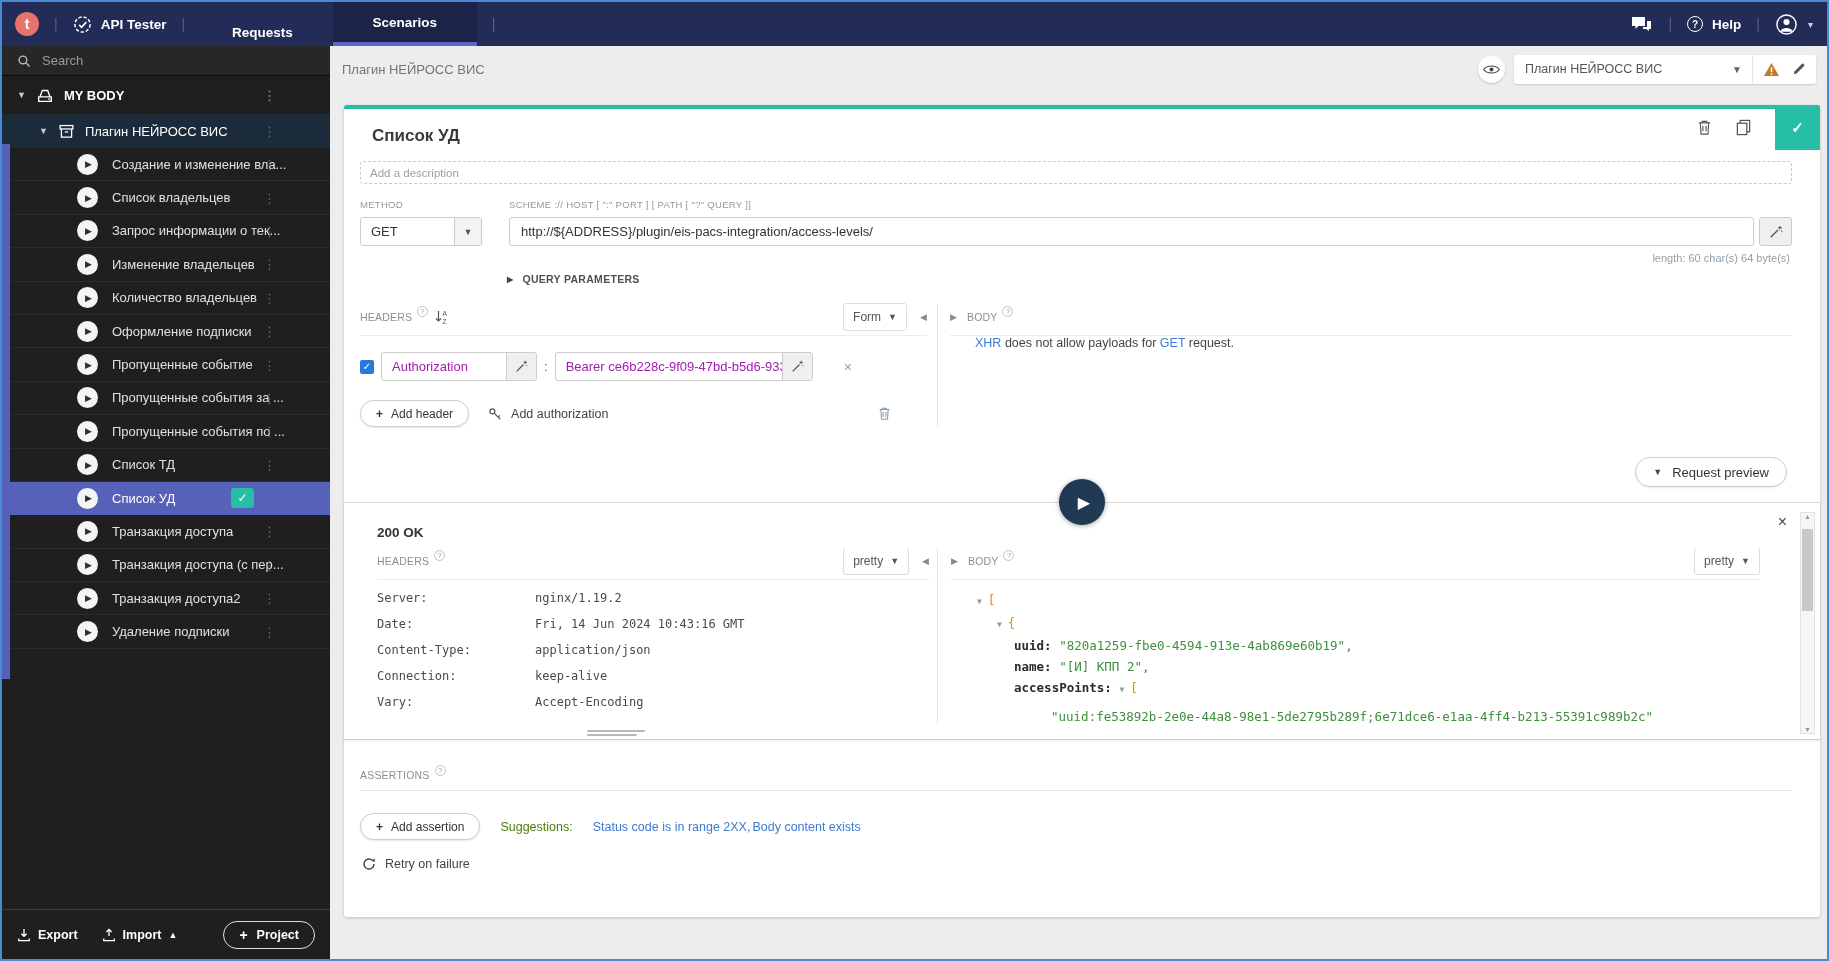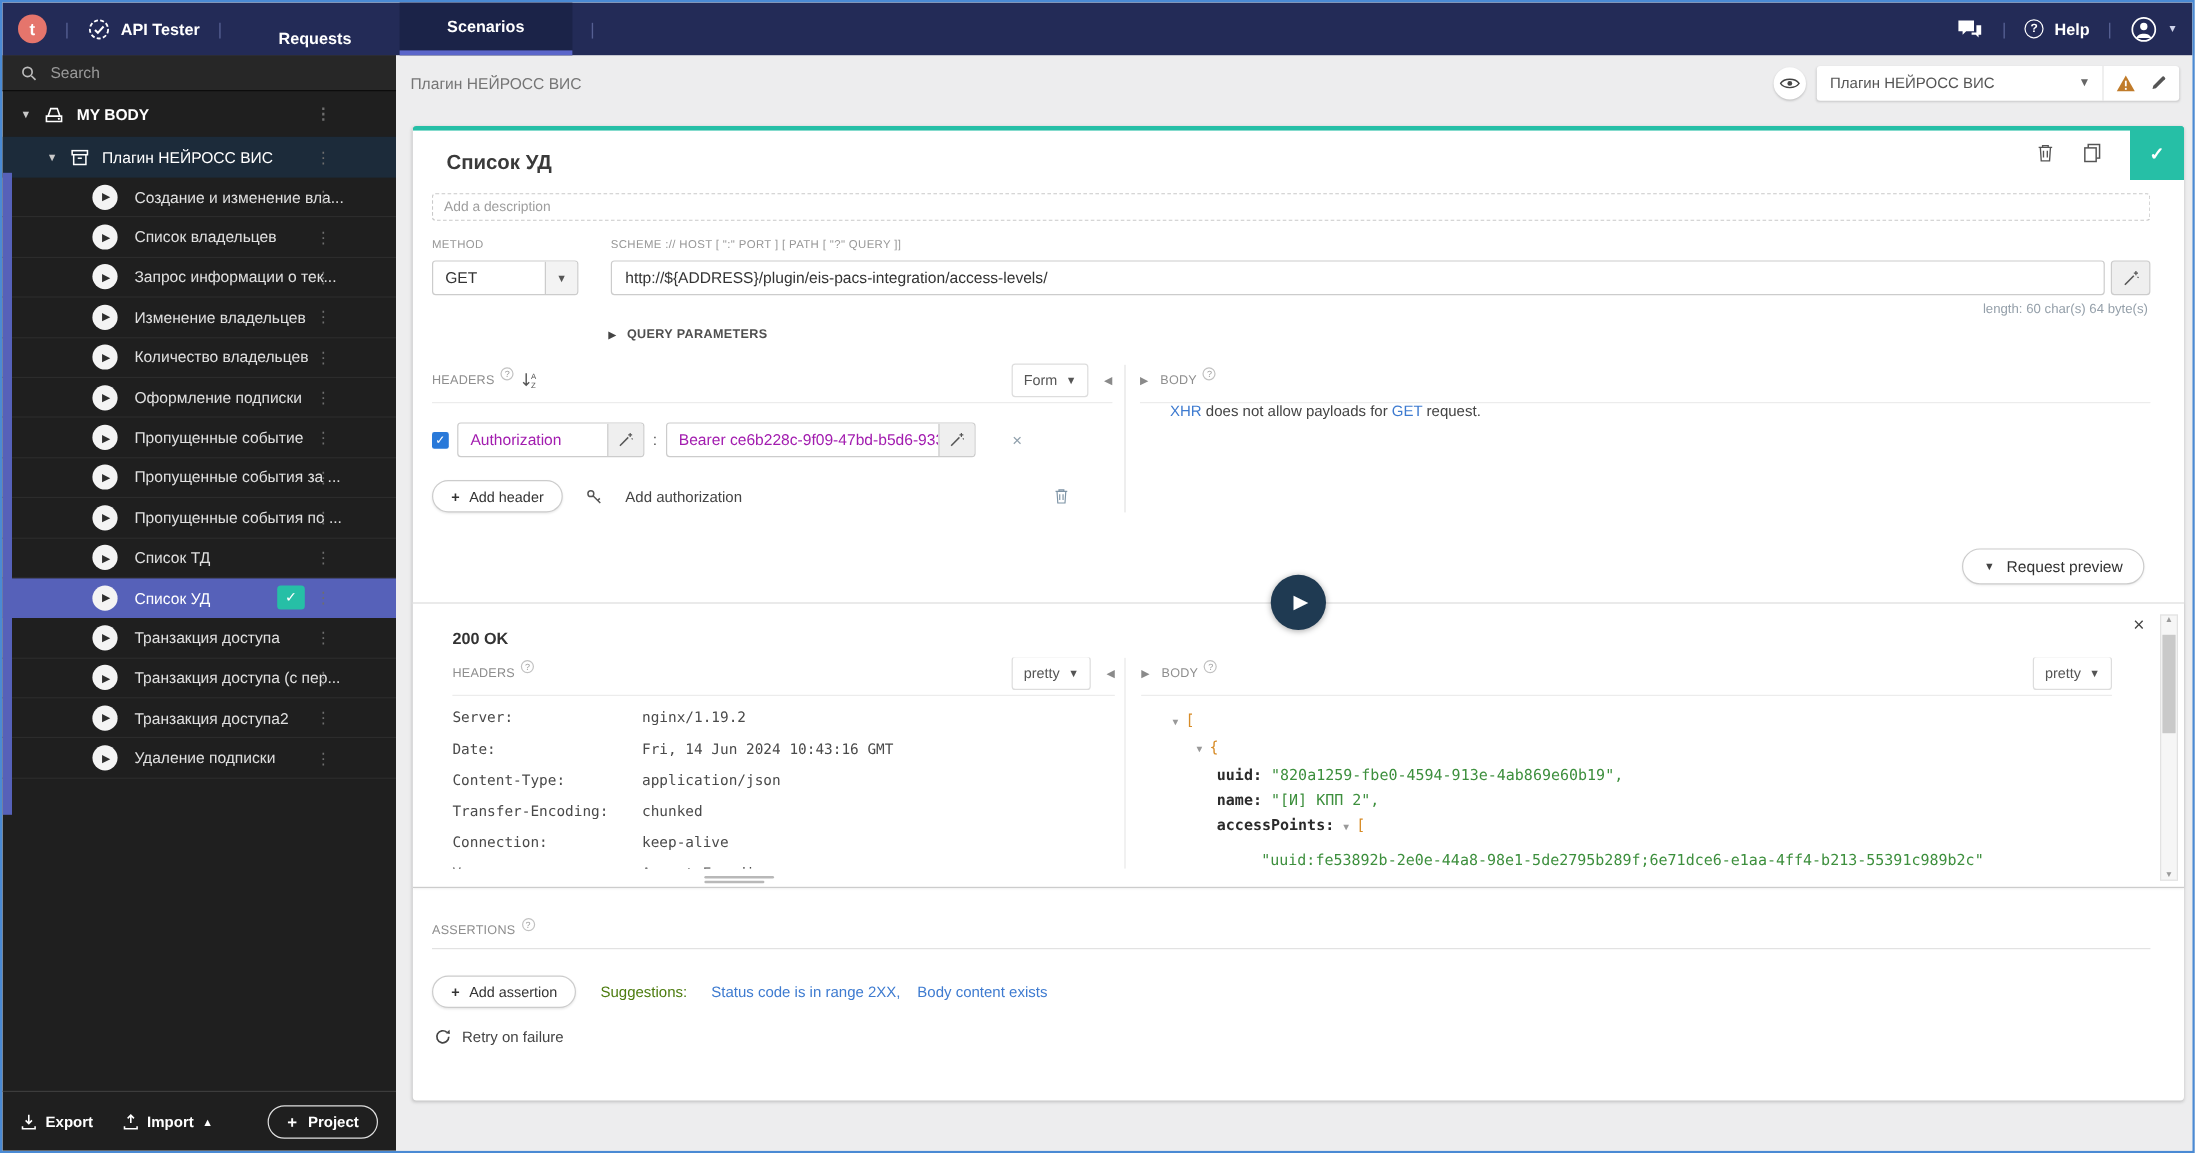--- a/index.html
+++ b/index.html
@@ -110,21 +110,21 @@
   .input-wand { display:flex; height:29px; border:1px solid #ccc; border-radius:3px; overflow:hidden; background:#fff; }
   .iw-text { padding:0 10px; display:flex; align-items:center; font-size:13px; color:#a21caf; white-space:nowrap; overflow:hidden; }
   .iw-wand { width:30px; background:#efefef; border-left:1px solid #ccc; display:flex; align-items:center; justify-content:center; flex:0 0 auto; }
   .hdr-name { width:156px; }
   .hdr-value { width:258px; }
   .colon { color:#555; font-size:13px; }
   .x-remove { color:#90a0ac; font-size:14px; margin-left:24px; }
   .add-row { display:flex; align-items:center; margin-top:19px; gap:19px; }
   .pill-btn { border:1px solid #ccc; border-radius:15px; height:27px; padding:0 15px; display:flex; align-items:center;
               gap:8px; font-size:12px; color:#333; background:#fff; box-shadow:0 1px 2px rgba(0,0,0,.1); }
-  .add-auth { display:flex; align-items:flex-end; gap:19px; color:#444; font-size:12.5px; }
+  .add-auth { display:flex; align-items:flex-end; gap:9px; color:#444; font-size:12.5px; }
   .row-trash { position:absolute; right:46px; top:102px; color:#7d93a5; }
   .xhr-msg { font-size:12.5px; color:#444; padding-left:25px; }
   .lnk { color:var(--link,#3e7bd0); }
   .preview-row { display:flex; justify-content:flex-end; padding:30px 33px 0 0; }
   .preview-btn { border:1px solid #ccc; border-radius:16px; height:30px; padding:0 17px; font-size:13px; color:#333;
                  display:flex; align-items:center; gap:10px; background:#fff; box-shadow:0 1px 2px rgba(0,0,0,.08); }
   .play-fab { position:absolute; left:50%; transform:translateX(-50%); top:370px; width:46px; height:46px; border-radius:50%;
               background:var(--play-fab,#1f3a52); color:#fff; display:flex; align-items:center; justify-content:center;
               z-index:4; box-shadow:0 1px 5px rgba(0,0,0,.35); font-size:16px; padding-left:4px; }
 
@@ -151,21 +151,21 @@
   .h-scroll { position:absolute; bottom:3px; left:243px; }
   .h-scroll div { height:2px; background:#b8b8b8; border-radius:2px; }
   .h-scroll div + div { margin-top:2px; width:50px; }
   .h-line1 { width:58px; }
 
   
   .assertions { position:absolute; left:16px; right:28px; top:660px; }
   .assert-head { display:flex; align-items:center; padding-bottom:9px; border-bottom:1px solid #e2e2e2; }
   .assert-body { margin-top:22px; display:flex; align-items:center; gap:20px; }
   .sugg-label { color:#4d7c0f; font-size:12.5px; }
-  .sugg-links { display:flex; gap:14px; font-size:12.5px; }
+  .sugg-links { display:flex; gap:2px; font-size:12.5px; }
   .sugg-links span { color:var(--link,#3e7bd0); }
   .retry-row { margin-top:17px; display:flex; align-items:center; gap:9px; color:#444; font-size:12.5px; padding-left:2px; }
 
   svg { display:block; }
 </style>
 </head>
 <body>
 
 <div class="page">
 
@@ -561,21 +561,20 @@
               <span class="pane-arrow">◀</span>
             </div>
             <div class="resp-rows mono">
 
                 <div><span class="rk">Server:</span><span>nginx/1.19.2</span></div>
 
                 <div><span class="rk">Date:</span><span>Fri, 14 Jun 2024 10:43:16 GMT</span></div>
 
                 <div><span class="rk">Content-Type:</span><span>application/json</span></div>
 
-                <div><span class="rk">Transfer-Encoding:</span><span>chunked</span></div>
 
                 <div><span class="rk">Connection:</span><span>keep-alive</span></div>
 
                 <div><span class="rk">Vary:</span><span>Accept-Encoding</span></div>
               </div>
           </div>
           <div class="resp-right">
             <div class="section-head" style="margin-right:0;">
               <span class="pane-arrow right">▶</span>
               <span class="sec-label">BODY</span>

